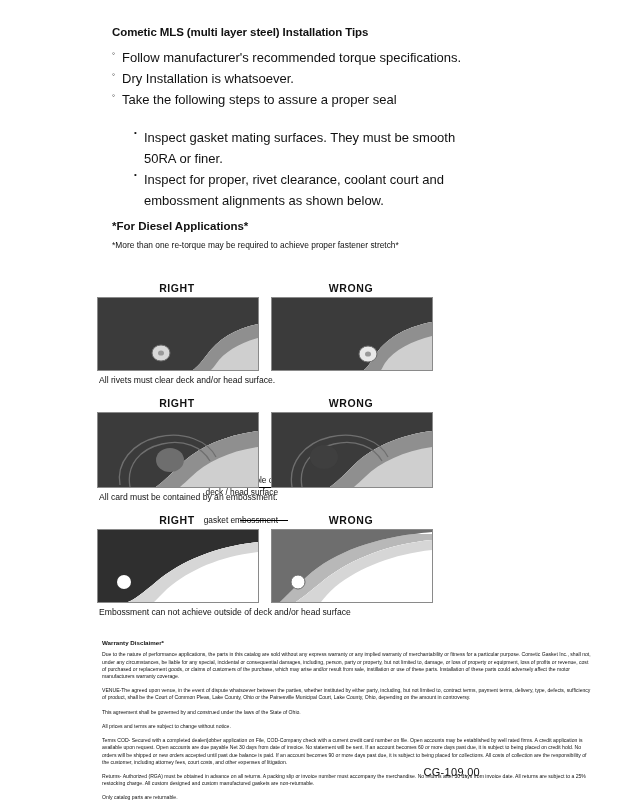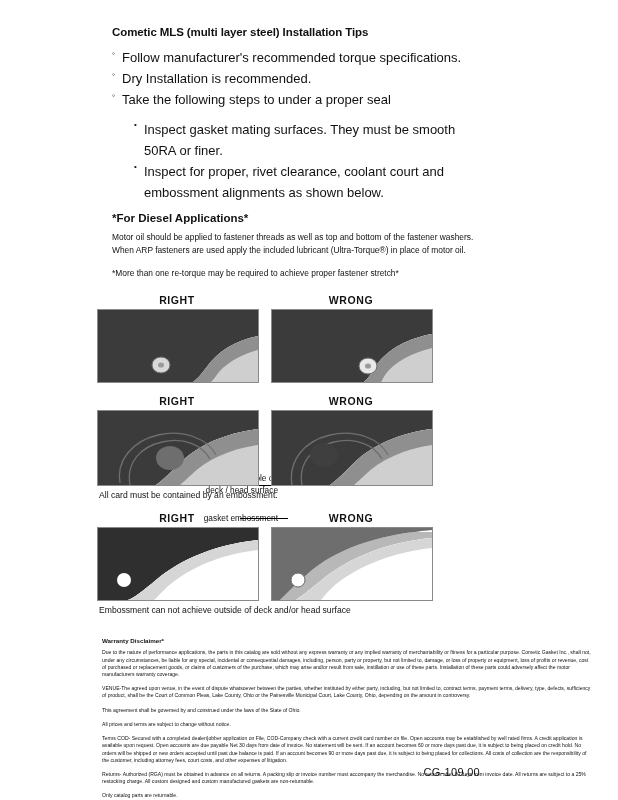--- a/index.html
+++ b/index.html
@@ -48,21 +48,21 @@
   }
   ul.bullets > li::before {
     content: "\25E6";
     position: absolute;
     left: 0;
     top: -0.5px;
     font-size: 8.4px;
   }
   ul.sub {
     list-style: none;
-    margin: 9px 0 0 12px;
+    margin: 17px 0 0 12px;
     padding: 0;
   }
   ul.sub > li {
     position: relative;
     padding-left: 10px;
   }
   ul.sub > li::before {
     content: "\2022";
     position: absolute;
     left: 0;
@@ -74,21 +74,21 @@
     line-height: 1.55;
     margin: 0 0 10px 72px;
     max-width: 470px;
   }
   p.para.last {
     margin-bottom: 8px;
   }
 
   
   .figures {
-    margin-top: 14px;
+    margin-top: 30px;
     position: relative;
   }
   .fig-row {
     display: flex;
     justify-content: center;
     gap: 14px;
   }
   .fig-col {
     width: 160px;
   }
@@ -179,33 +179,32 @@
 </style>
 </head>
 <body>
 
 <div class="page">
 
   <h1 class="title">Cometic MLS (multi layer steel) Installation Tips</h1>
 
   <ul class="bullets">
     <li>Follow manufacturer's recommended torque specifications.</li>
-    <li>Dry Installation is recommended.</li>
+    <li>Dry Installation is whatsoever.</li>
     <li>
-      <span>Take the following steps to under a proper seal</span>
+      <span>Take the following steps to assure a proper seal</span>
       <ul class="sub">
         <li>Inspect gasket mating surfaces.  They must be smooth 50RA or finer.</li>
         <li>Inspect for proper, rivet clearance, coolant court and embossment alignments as shown below.</li>
       </ul>
     </li>
   </ul>
 
   <h2 class="subhead">*For Diesel Applications*</h2>
 
-  <p class="para">Motor oil should be applied to fastener threads as well as top and bottom of the fastener washers. When ARP fasteners are used apply the included lubricant (Ultra-Torque®) in place of motor oil.</p>
   <p class="para last">*More than one re-torque may be required to achieve proper fastener stretch*</p>
 
   <div class="figures">
 
     <div class="fig-row">
       <div class="fig-col">
         <div class="fig-label">RIGHT</div>
         <div class="fig-box">
           <svg width="160" height="72" viewBox="0 0 160 72">
             <rect x="0" y="0" width="160" height="72" fill="#ffffff"></rect>
@@ -223,20 +222,23 @@
           <svg width="160" height="72" viewBox="0 0 160 72">
             <rect x="0" y="0" width="160" height="72" fill="#ffffff"></rect>
             <path d="M0,0 H160 V24 C138,28 116,38 104,56 C99,64 95,70 92,72 H0 Z" fill="#3b3b3b"></path>
             <path d="M160,24 C138,28 116,38 104,56 C99,64 95,70 92,72 H160 Z" fill="#cfcfcf"></path>
             <path d="M92,72 C95,70 99,64 104,56 C116,38 138,28 160,24 V38 C140,43 122,52 113,65 C111,68 110,71 109,72 Z" fill="#8f8f8f"></path>
             <ellipse cx="96" cy="56" rx="9" ry="8" fill="#e8e8e8" stroke="#6a6a6a" stroke-width="1"></ellipse>
             <ellipse cx="96" cy="56" rx="3" ry="2.6" fill="#9a9a9a"></ellipse>
           </svg>
         </div>
       </div>
+    </div>
+    <div class="cap-wrap">
+      <div class="caption">All rivets must clear deck and/or head surface.</div>
     </div>
 
     <div style="position:relative; margin-top:12px;">
 
       <div class="callouts">
         <div class="callout-1">
           <div>coolant hole on</div>
           <div>deck / head surface</div>
         </div>
         <div class="callout-2">

